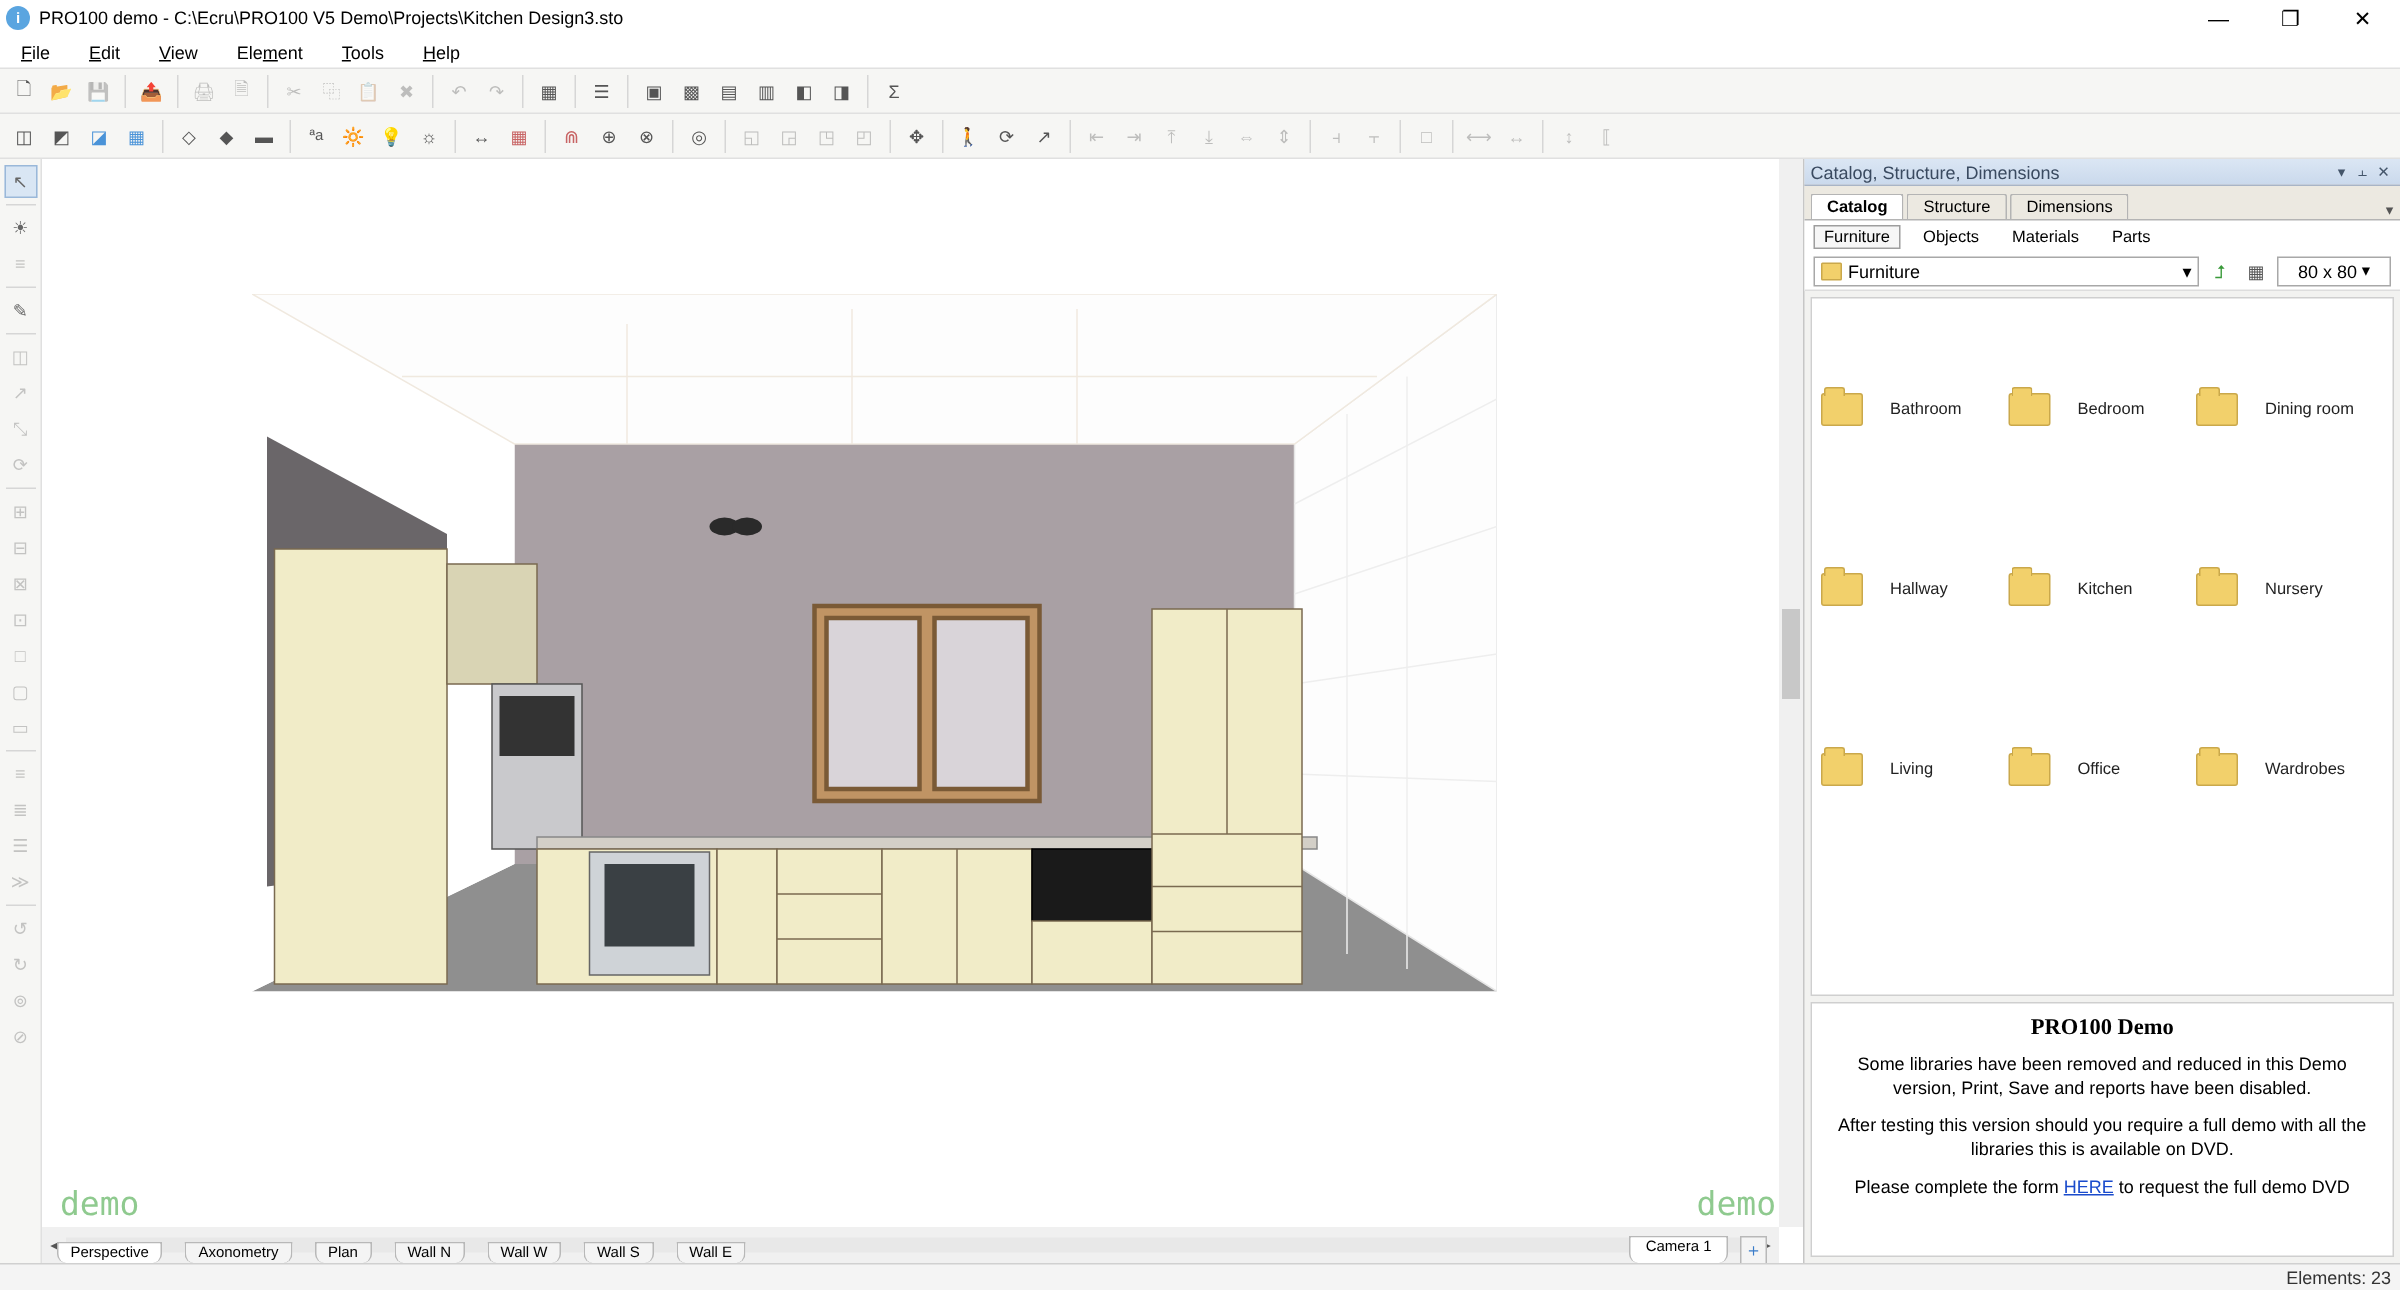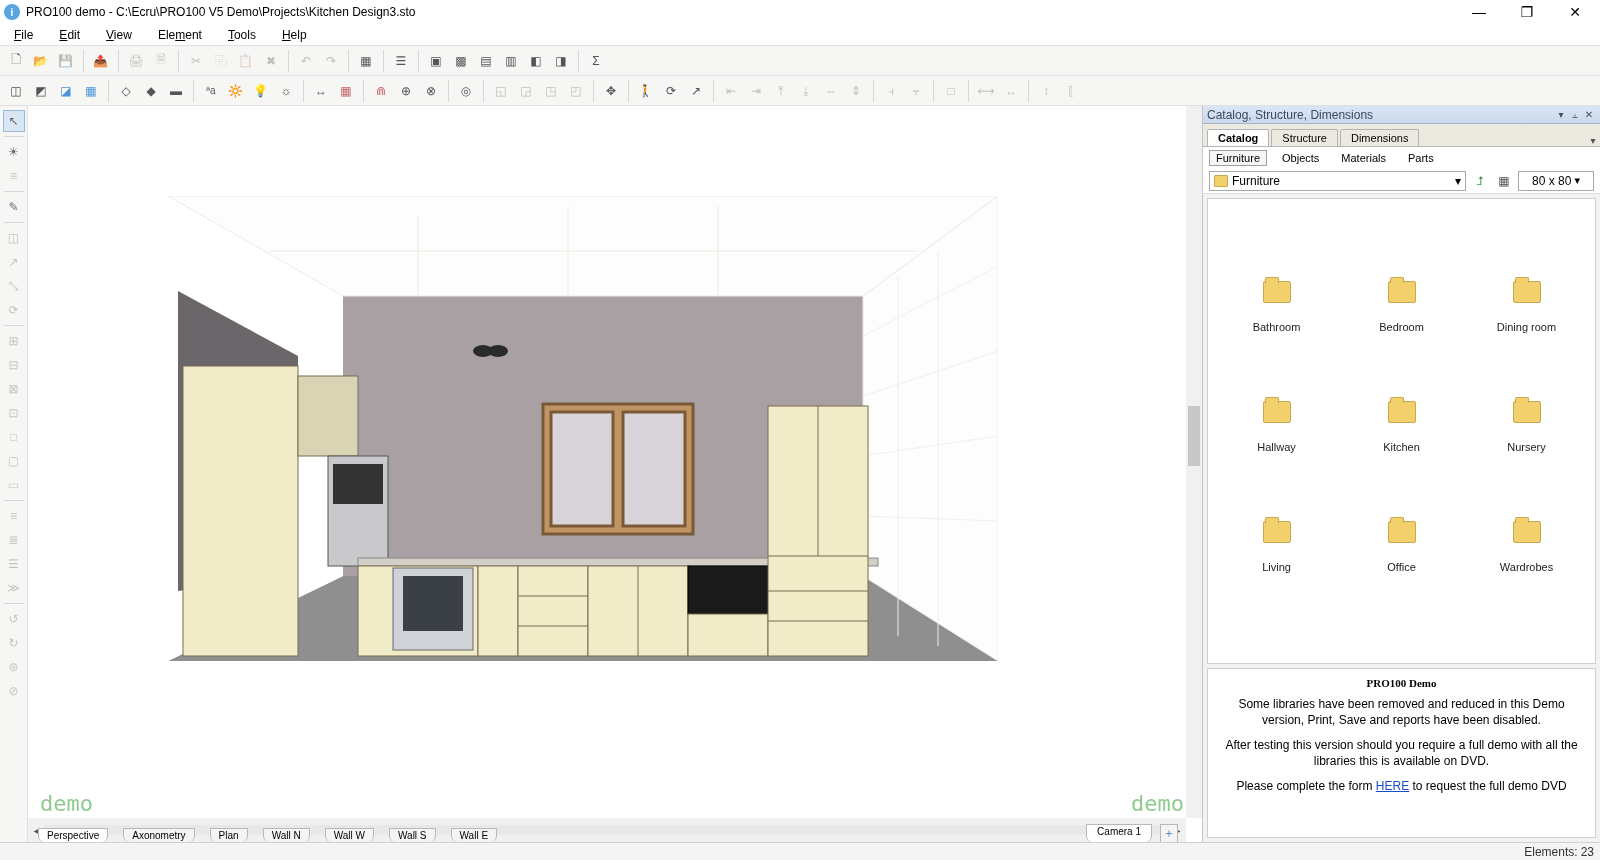--- a/index.html
+++ b/index.html
@@ -66,27 +66,27 @@
 .subtabs { height: 22px; background: #fff; border-top: 1px solid #b4b4b4; display: flex; align-items: center; padding: 2px 6px; gap: 8px; }
 .subtab { padding: 1px 6px; font-size: 11px; border:1px solid transparent; }
 .subtab.active { border:1px solid #9e9e9e; background:#f6f6f6; }
 .path-row { height: 26px; background: #fff; display: flex; align-items: center; padding: 0 6px; gap: 4px; border-bottom: 1px solid #ddd; }
 .path-select { flex: 1; height: 20px; border: 1px solid #a8a8a8; background: #fff; display: flex; align-items: center; padding: 0 4px; gap: 4px; font-size: 11px; }
 .folder-ico { width: 14px; height: 12px; background: #f2d06b; border: 1px solid #caa84b; border-radius: 1px; display:inline-block;}
 .path-row .smbtn { width: 20px; height: 20px; display: flex; align-items: center; justify-content: center; color: #555; }
 .size-select { width: 76px; height: 20px; border: 1px solid #a8a8a8; background: #fff; display: flex; align-items: center; justify-content: center; font-size: 11px; }
 
 .catalog-grid { flex: 1; background: #fff; margin: 4px; border: 1px solid #cfcfcf; padding: 14px 6px; display: grid; grid-template-columns: repeat(3, 1fr); grid-auto-rows: 120px; align-content: start; }
-.cat-item { display: flex; flex-direction: column; align-items: center; gap: 18px; justify-content: flex-end; }
+.cat-item { display: flex; flex-direction: row; align-items: center; gap: 18px; }
 .cat-item .folder { width: 28px; height: 22px; background: #f2d06b; border: 1px solid #caa84b; border-radius: 2px; position: relative; }
 .cat-item .folder::before { content: ''; position: absolute; top: -5px; left: 1px; width: 12px; height: 5px; background: #f2d06b; border: 1px solid #caa84b; border-bottom: none; border-radius: 2px 2px 0 0; }
 .cat-item .lbl { font-size: 11px; color: #222; }
 
 .info-panel { height: 170px; margin: 0 4px 4px 4px; border: 1px solid #cfcfcf; background: #fff; overflow-y: scroll; padding: 8px 14px; font-family: Georgia, serif; font-size: 13px; text-align: center; }
-.info-panel h3 { font-size: 11px; font-weight: bold; margin-bottom: 8px; font-family: Georgia, serif; }
+.info-panel h3 { font-size: 15px; font-weight: bold; margin-bottom: 8px; font-family: Georgia, serif; }
 .info-panel p { margin-bottom: 10px; line-height: 1.3; }
 .info-panel a { color: #1a4bcc; text-decoration: underline; }
 
 .statusbar { height: 18px; border-top: 1px solid #d0d0d0; background: #f4f4f4; display: flex; align-items: center; padding: 0 6px; font-size: 11px; color: #333; justify-content: flex-end; }
 </style>
 </head>
 <body>
 
 <div class="titlebar">
   <span class="icon">i</span>

